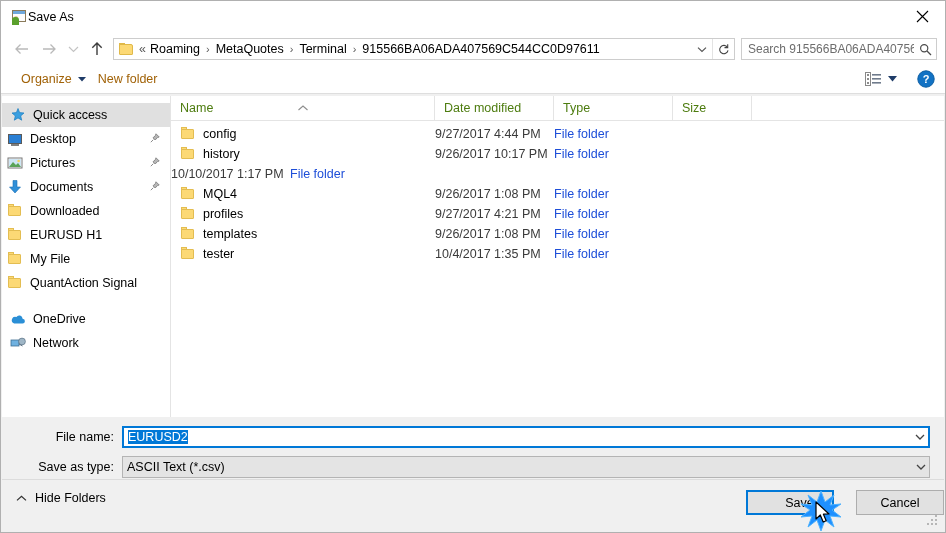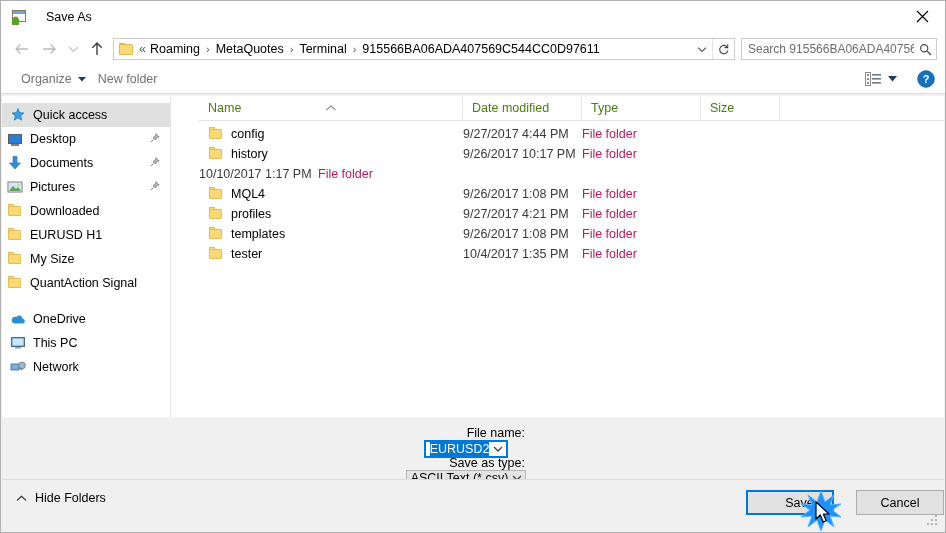--- a/index.html
+++ b/index.html
@@ -15,21 +15,21 @@
   }
   .dialog { position:absolute; inset:0; background:#f0f0f0; border:1px solid #b0b0b0; }
 
   
   .titlebar{ height:32px; background:#ffffff; display:flex; align-items:center; position:relative; }
   .title-icon{ width:16px; height:16px; margin-left:10px; position:relative; flex:none; }
   .title-icon .pg{ position:absolute; left:1px; top:1px; width:14px; height:12px; background:#fdfdfd; border:1px solid #8a7a5a;}
   .title-icon .bar{ position:absolute; left:2px; top:2px; width:12px; height:3px; background:#6fa8dc; }
   .title-icon .person{ position:absolute; left:1px; bottom:0px; width:7px; height:8px; background:#5aa02c; border-radius:3px 3px 0 0;}
   .title-icon .head{ position:absolute; left:2.5px; bottom:5px; width:4px; height:4px; background:#e8c39e; border-radius:50%;}
-  .title-text{ margin-left:19px; font-size:12.5px; color:#000; }
+  .title-text{ margin-left:1px; font-size:12.5px; color:#000; }
   .close-btn{ position:absolute; right:0; top:0; width:46px; height:31px; display:flex; align-items:center; justify-content:center; }
   .close-btn svg{ display:block; }
 
   
   .navrow{ height:32px; display:flex; align-items:center; background:#ffffff; padding:0 8px 0 6px; }
   .navbtn{ width:28px; height:26px; display:flex; align-items:center; justify-content:center; flex:none;}
   .navbtn.small{ width:20px; }
   .addressbar{
     flex:1 1 auto; height:22px; background:#fff; border:1px solid #cdcdcd;
     display:flex; align-items:center; margin:0 6px 0 2px; min-width:0;
@@ -45,29 +45,29 @@
   .addr-refresh{ width:22px; height:20px; display:flex; align-items:center; justify-content:center; border-left:1px solid #e3e3e3; flex:none;}
   .searchbox{
     width:196px; height:22px; background:#fff; border:1px solid #cdcdcd;
     display:flex; align-items:center; flex:none;
   }
   .searchbox .sv{ flex:1; font-size:12px; color:#6d6d6d; padding-left:6px; overflow:hidden; white-space:nowrap; }
   .searchbox .si{ width:22px; display:flex; align-items:center; justify-content:center; }
 
   
   .toolbar{ height:29px; background:#fff; border-bottom:1px solid #dedede; display:flex; align-items:center; padding:0 8px 0 14px; }
-  .tb-item{ display:flex; align-items:center; color:#737373; font-size:12.5px; height:23px; padding:0 6px; }
+  .tb-item{ display:flex; align-items:center; color:#a16207; font-size:12.5px; height:23px; padding:0 6px; }
   .tb-item .cap{ margin-right:6px;}
   .tb-spacer{ flex:1; }
   .view-icon{ width:20px; height:16px; display:flex; align-items:center; justify-content:center;}
   .view-drop{ width:18px; height:16px; display:flex; align-items:center; justify-content:center;}
   .help-icon{ width:22px; height:22px; display:flex; align-items:center; justify-content:center; margin-left:14px;}
 
   
-  .main{ position:absolute; left:1px; right:1px; top:95px; height:321px; display:flex; background:#fff;gap:28px; }
+  .main{ position:absolute; left:1px; right:1px; top:95px; height:321px; display:flex; background:#fff; }
   .sidebar{ width:169px; flex:none; background:#fff; border-right:1px solid #e4e4e4; padding-top:7px; overflow:hidden;}
   .nav-item{ height:24px; display:flex; align-items:center; padding-left:5px; position:relative; font-size:12.5px; color:#000;}
   .nav-item.root{ padding-left:8px; }
   .nav-item.selected{ background:#e0e0e0; }
   .nav-ico{ width:16px; height:16px; margin-right:7px; flex:none; position:relative;}
   .nav-label{ white-space:nowrap; overflow:hidden;}
   .pin{ position:absolute; right:10px; top:5px; }
   .nav-gap{ height:12px; }
 
   
@@ -83,26 +83,26 @@
   .c-name{ width:264px; flex:none;}
   .c-date{ width:119px; flex:none;}
   .c-type{ width:119px; flex:none;}
   .c-size{ width:79px; flex:none;}
   .sortmark{ position:absolute; left:50%; top:0px; transform:translateX(-50%); }
   .rows{ flex:1; overflow:hidden; padding-top:3px;}
   .row{ height:20px; display:flex; align-items:center; font-size:12.5px; color:#000;}
   .row .r-name{ width:264px; flex:none; display:flex; align-items:center; padding-left:9px; overflow:hidden;}
   .row .r-ico{ width:16px; height:16px; position:relative; margin-right:7px; flex:none;}
   .row .r-date{ width:119px; flex:none; color:#3a3a3a;}
-  .row .r-type{ width:119px; flex:none; color:#be185d;}
+  .row .r-type{ width:119px; flex:none; color:#1d4ed8;}
   .row .r-size{ width:79px; flex:none; color:#3a3a3a;}
 
   
   .formarea{ position:absolute; left:1px; right:1px; top:417px; height:62px; background:#f0f0f0;}
-  .formrow{ display:flex; align-items:center; height:22px; margin-top:8px;flex-direction:column;}
+  .formrow{ display:flex; align-items:center; height:22px; margin-top:8px;}
   .formlabel{ width:120px; text-align:right; padding-right:8px; font-size:12.5px; color:#000; flex:none;}
   .combo{ flex:1; height:22px; margin-right:14px; display:flex; align-items:center; background:#fff; border:1px solid #7a7a7a; }
   .combo.focused{ border:2px solid #0078d7; }
   .combo.disabled{ background:#e4e4e4; border:1px solid #b4b4b4;}
   .combo .val{ flex:1; padding-left:4px; font-size:12.5px; white-space:nowrap; overflow:hidden;}
   .combo .val .sel{ background:#0078d7; color:#fff; padding:1px 0;}
   .combo .cdrop{ width:17px; height:100%; display:flex; align-items:center; justify-content:center; flex:none;}
 
   
   .footer{ position:absolute; left:1px; right:1px; bottom:1px; height:52px; background:#f0f0f0; border-top:1px solid #dcdcdc;}
@@ -261,41 +261,41 @@
         <span class="pin">
           <svg width="10" height="10" viewBox="0 0 10 10">
               <path d="M6 0.8 L9.2 4 L7.4 4.6 L5.2 7 L3 4.8 L5.4 2.6 Z M3.3 6.7 L0.8 9.2" stroke="#8a8a8a" stroke-width="1" fill="#b7b7b7"></path>
             </svg>
         </span>
       </div>
 
       <div class="nav-item">
         <span class="nav-ico">
           <svg width="16" height="16" viewBox="0 0 16 16">
-              <path d="M6 1.5 H10 V8 H13.5 L8 14 L2.5 8 H6 Z" fill="#2f8fd8" stroke="#1a6fb5" stroke-width="0.6"></path>
-            </svg>
-        </span>
-        <span class="nav-label">Documents</span>
-        <span class="pin">
-          <svg width="10" height="10" viewBox="0 0 10 10">
-              <path d="M6 0.8 L9.2 4 L7.4 4.6 L5.2 7 L3 4.8 L5.4 2.6 Z M3.3 6.7 L0.8 9.2" stroke="#8a8a8a" stroke-width="1" fill="#b7b7b7"></path>
-            </svg>
-        </span>
-      </div>
-
-      <div class="nav-item">
-        <span class="nav-ico">
-          <svg width="16" height="16" viewBox="0 0 16 16">
               <rect x="1" y="3" width="14" height="10" fill="#fff" stroke="#777" stroke-width="1"></rect>
               <rect x="2" y="4" width="12" height="8" fill="#cfe6f5"></rect>
               <path d="M2 12 L6 7 L9 10 L11 8 L14 12 Z" fill="#5aa357"></path>
               <circle cx="11.6" cy="6" r="1.3" fill="#f2d25c"></circle>
             </svg>
         </span>
         <span class="nav-label">Pictures</span>
+        <span class="pin">
+          <svg width="10" height="10" viewBox="0 0 10 10">
+              <path d="M6 0.8 L9.2 4 L7.4 4.6 L5.2 7 L3 4.8 L5.4 2.6 Z M3.3 6.7 L0.8 9.2" stroke="#8a8a8a" stroke-width="1" fill="#b7b7b7"></path>
+            </svg>
+        </span>
+      </div>
+
+      <div class="nav-item">
+        <span class="nav-ico">
+          <svg width="16" height="16" viewBox="0 0 16 16">
+              <path d="M6 1.5 H10 V8 H13.5 L8 14 L2.5 8 H6 Z" fill="#2f8fd8" stroke="#1a6fb5" stroke-width="0.6"></path>
+            </svg>
+        </span>
+        <span class="nav-label">Documents</span>
         <span class="pin">
           <svg width="10" height="10" viewBox="0 0 10 10">
               <path d="M6 0.8 L9.2 4 L7.4 4.6 L5.2 7 L3 4.8 L5.4 2.6 Z M3.3 6.7 L0.8 9.2" stroke="#8a8a8a" stroke-width="1" fill="#b7b7b7"></path>
             </svg>
         </span>
       </div>
 
       <div class="nav-item">
         <span class="nav-ico ic-folder">
             <span class="ft"></span>
@@ -308,49 +308,39 @@
             <span class="ft"></span>
             <span class="fb"></span>
           </span>
         <span class="nav-label">EURUSD H1</span>
       </div>
       <div class="nav-item">
         <span class="nav-ico ic-folder">
             <span class="ft"></span>
             <span class="fb"></span>
           </span>
-        <span class="nav-label">My Size</span>
+        <span class="nav-label">My File</span>
       </div>
       <div class="nav-item">
         <span class="nav-ico ic-folder">
             <span class="ft"></span>
             <span class="fb"></span>
           </span>
         <span class="nav-label">QuantAction Signal</span>
       </div>
 
       <div class="nav-gap"></div>
 
       <div class="nav-item root">
         <span class="nav-ico">
           <svg width="16" height="16" viewBox="0 0 16 16">
               <path d="M4.2 12.5 H12.4 A2.4 2.4 0 0 0 12.6 7.7 A3.4 3.4 0 0 0 6.4 5.9 A2.9 2.9 0 0 0 4.2 12.5 Z" fill="#2b8fd6"></path>
             </svg>
         </span>
         <span class="nav-label">OneDrive</span>
-      </div>
-      <div class="nav-item root">
-        <span class="nav-ico">
-          <svg width="16" height="16" viewBox="0 0 16 16">
-              <rect x="1.5" y="2.5" width="13" height="9" fill="#5ea9de" stroke="#54697a" stroke-width="1"></rect>
-              <rect x="2.6" y="3.6" width="10.8" height="6.8" fill="#cbe6f7"></rect>
-              <rect x="5" y="12" width="6" height="1.6" fill="#9aa7b2"></rect>
-            </svg>
-        </span>
-        <span class="nav-label">This PC</span>
       </div>
       <div class="nav-item root">
         <span class="nav-ico">
           <svg width="16" height="16" viewBox="0 0 16 16">
               <rect x="1" y="5" width="8" height="6" fill="#6fb1e0" stroke="#3c6e93" stroke-width="0.8"></rect>
               <circle cx="12" cy="6.5" r="3.4" fill="#9fb6c6" stroke="#5b7285" stroke-width="0.7"></circle>
               <path d="M9 9 L12.5 11" stroke="#5b7285" stroke-width="1"></path>
             </svg>
         </span>
         <span class="nav-label">Network</span>

